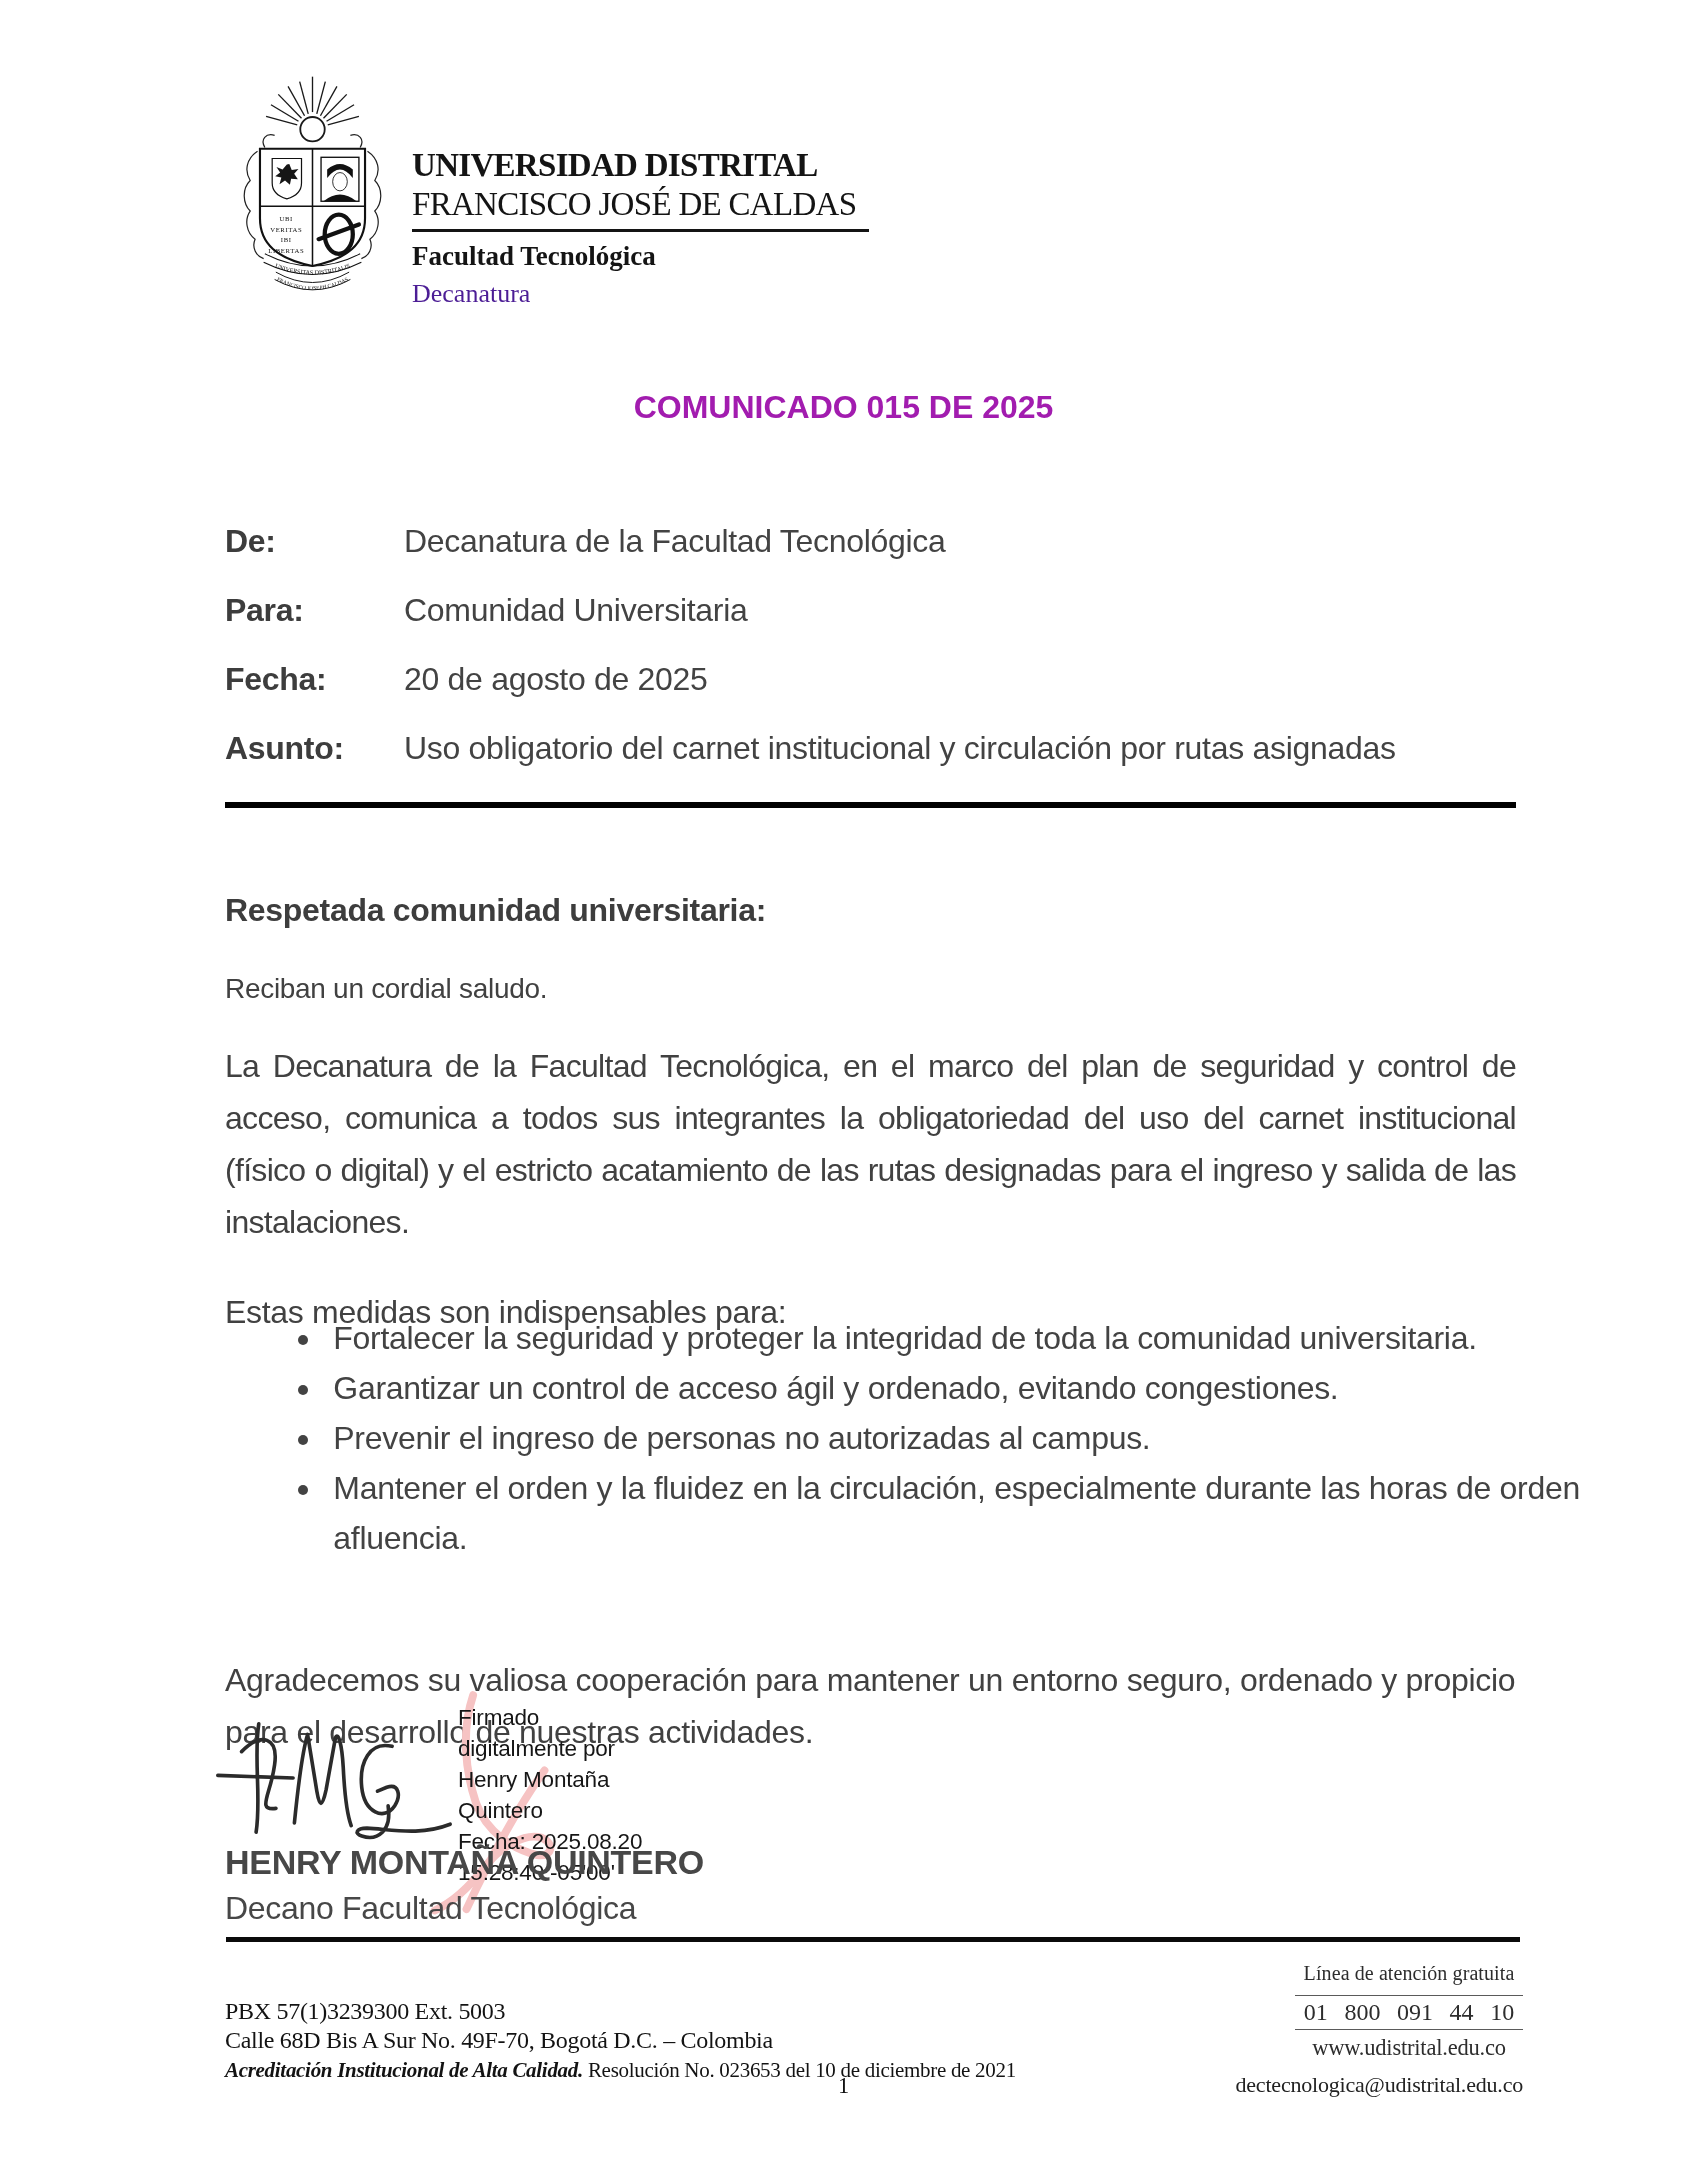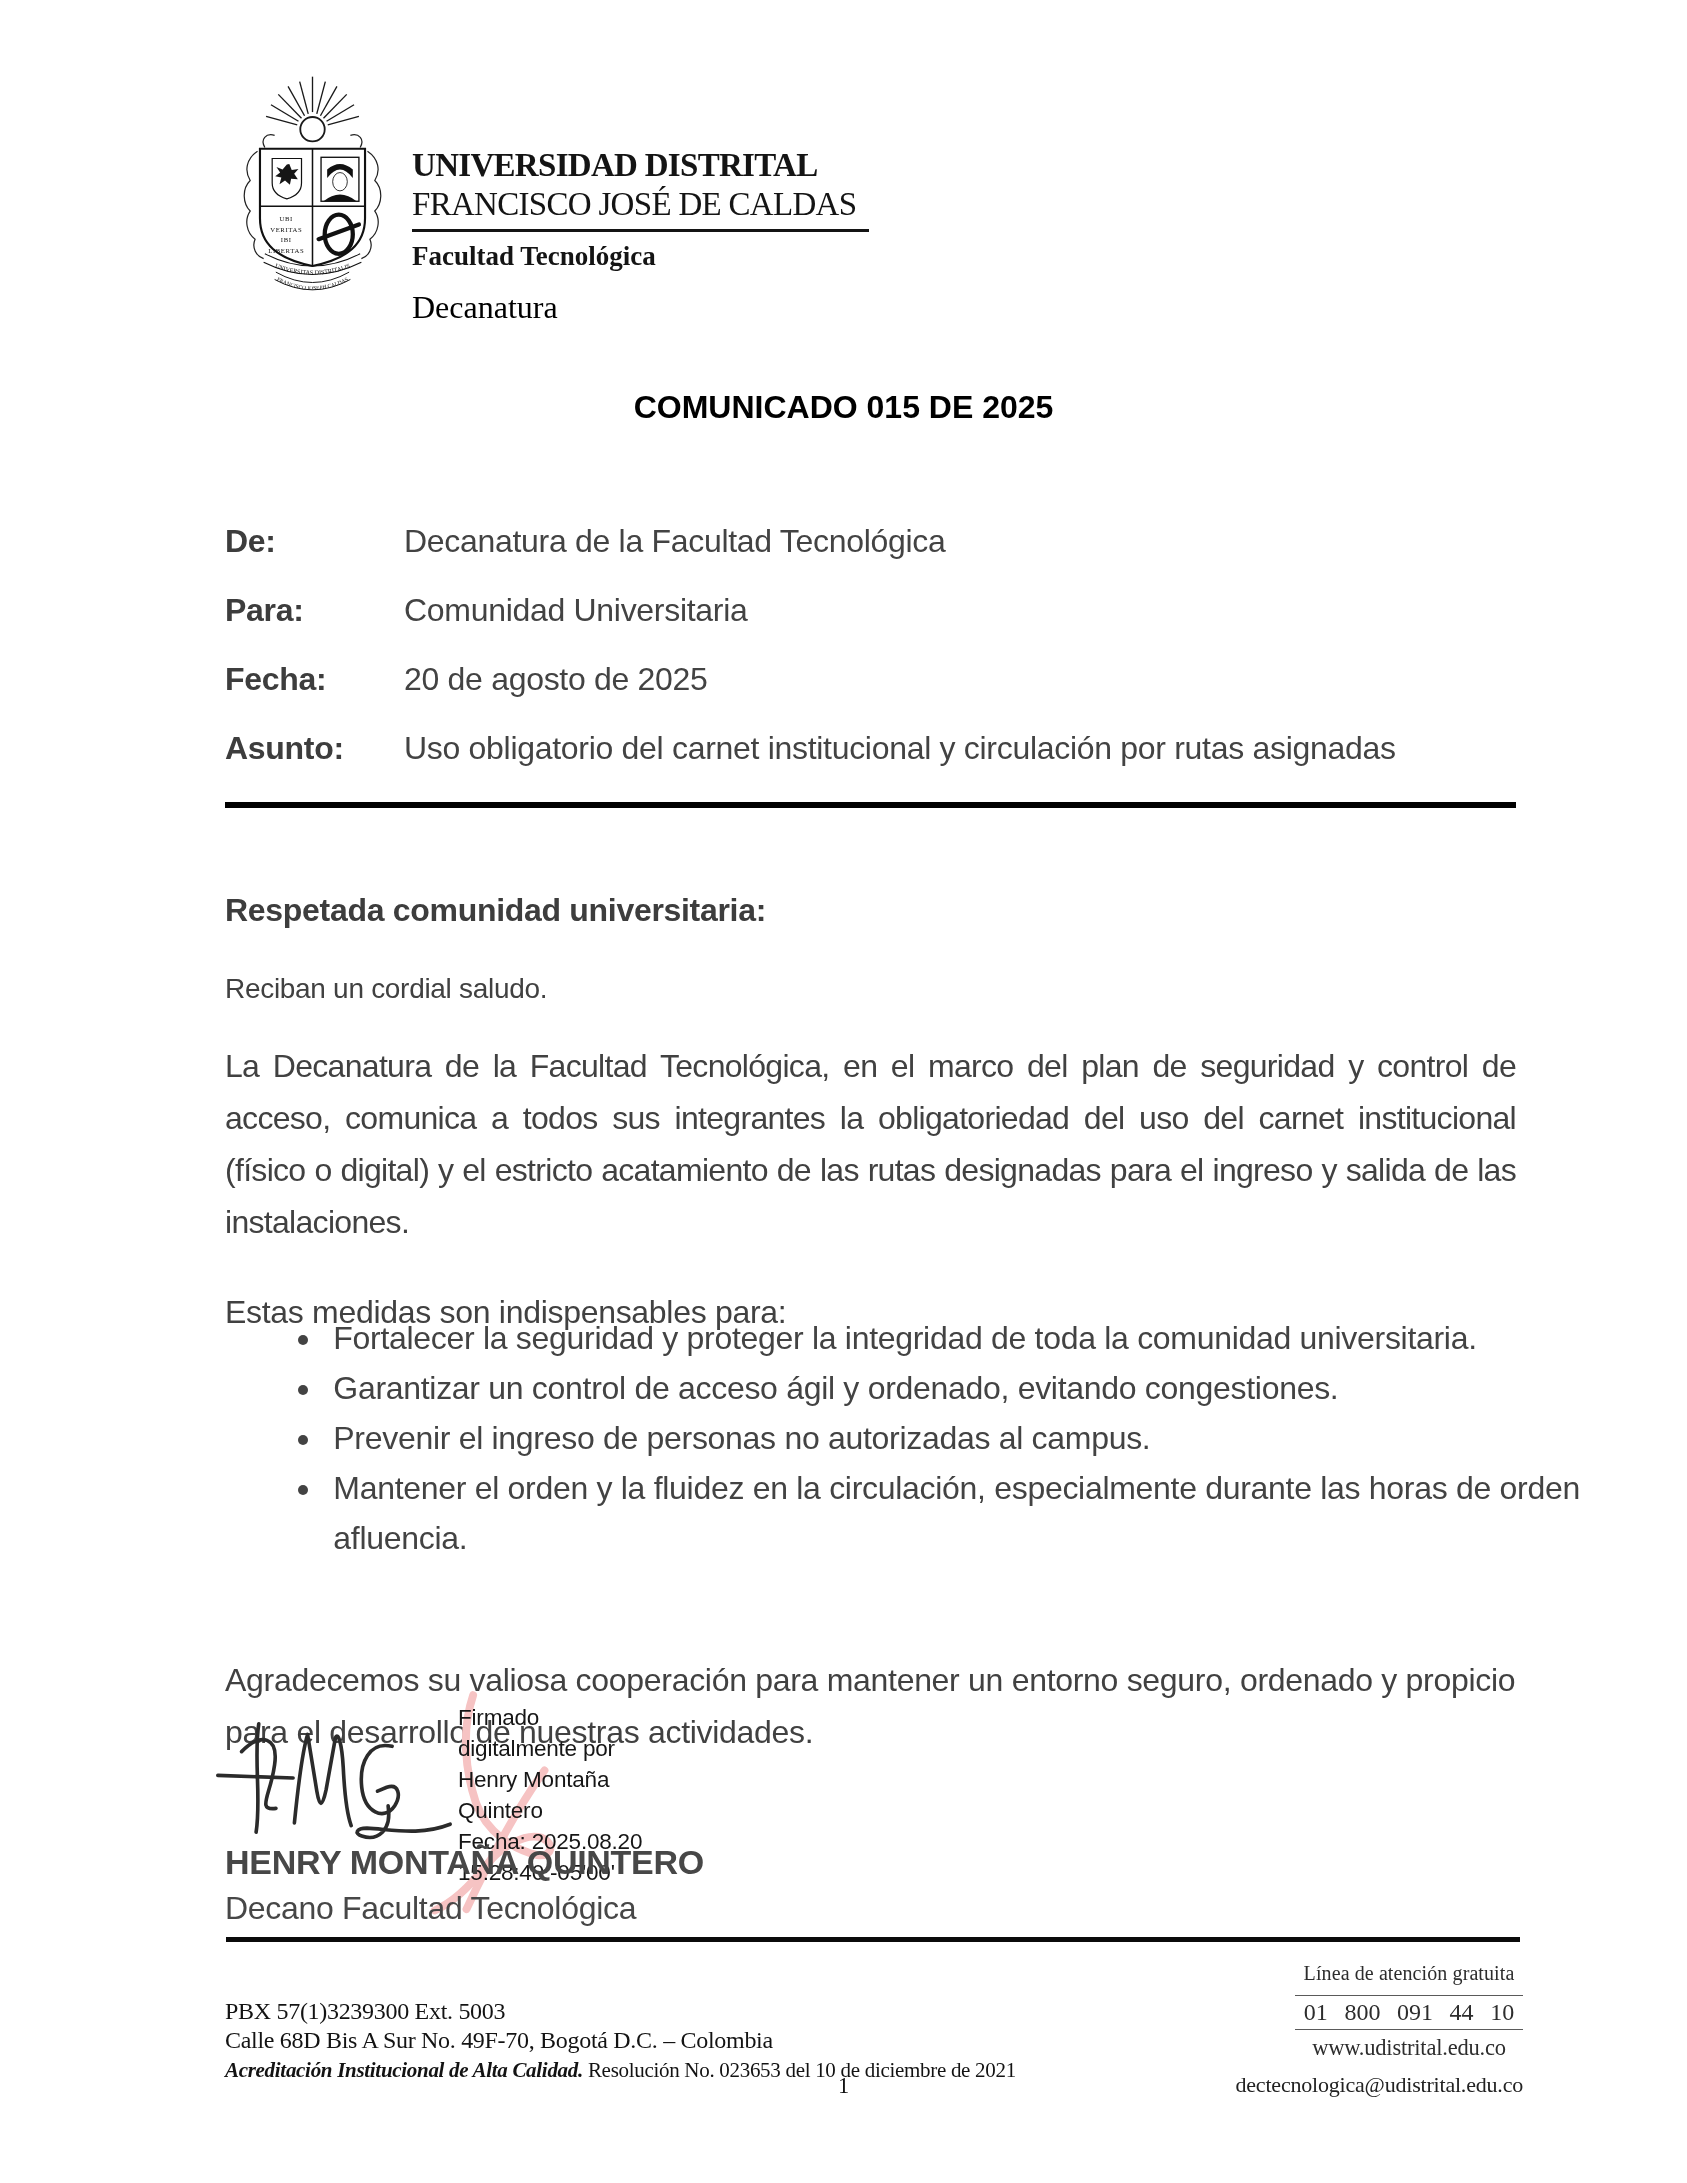--- a/index.html
+++ b/index.html
@@ -13,24 +13,24 @@
     font-family:"Liberation Sans", sans-serif;
     color:#414141;
   }
   
   .crest{position:absolute;left:222px;top:73px;width:181px;height:226px;}
   .letterhead-text{position:absolute;left:412px;top:146px;width:503px;}
   .uni-line1{font-family:"Liberation Serif",serif;font-weight:700;font-size:33px;letter-spacing:-0.7px;color:#141414;line-height:38px;}
   .uni-line2{font-family:"Liberation Serif",serif;font-weight:400;font-size:33px;letter-spacing:-0.7px;color:#141414;line-height:40px;}
   .lh-rule{width:457px;height:2.6px;background:#141414;margin-top:5.3px;}
   .faculty{font-family:"Liberation Serif",serif;font-weight:700;font-size:27px;color:#141414;margin-top:9.3px;line-height:30px;}
-  .department{font-family:"Liberation Serif",serif;font-weight:400;font-size:32px;color:#000000;margin-top:22px;line-height:29px;}
+  .department{font-family:"Liberation Serif",serif;font-weight:400;font-size:26px;color:#4c1d95;margin-top:8px;line-height:29px;}
   
   .doc-title{position:absolute;left:0;top:389px;width:1687px;text-align:center;
-    font-weight:700;font-size:32px;color:#000000;}
+    font-weight:700;font-size:32px;color:#a21caf;}
   
   .meta{position:absolute;left:225px;top:523px;width:1291px;}
   .meta-row{display:flex;height:69px;align-items:flex-start;font-size:32px;letter-spacing:-0.3px;}
   .meta-label{width:179px;font-weight:700;color:#3d3d3d;flex:0 0 auto;}
   .meta-value{flex:1;color:#434343;}
   .thick-rule{position:absolute;left:225px;top:802px;width:1291px;height:6px;background:#000;}
   
   .salutation{position:absolute;left:225px;top:860px;font-weight:700;font-size:32px;color:#3d3d3d;letter-spacing:-0.3px;}
   .greeting{position:absolute;left:225px;top:945px;font-size:28px;letter-spacing:-0.3px;}
   .par-main{position:absolute;left:225px;top:1008px;width:1291px;font-size:32px;line-height:52px;

